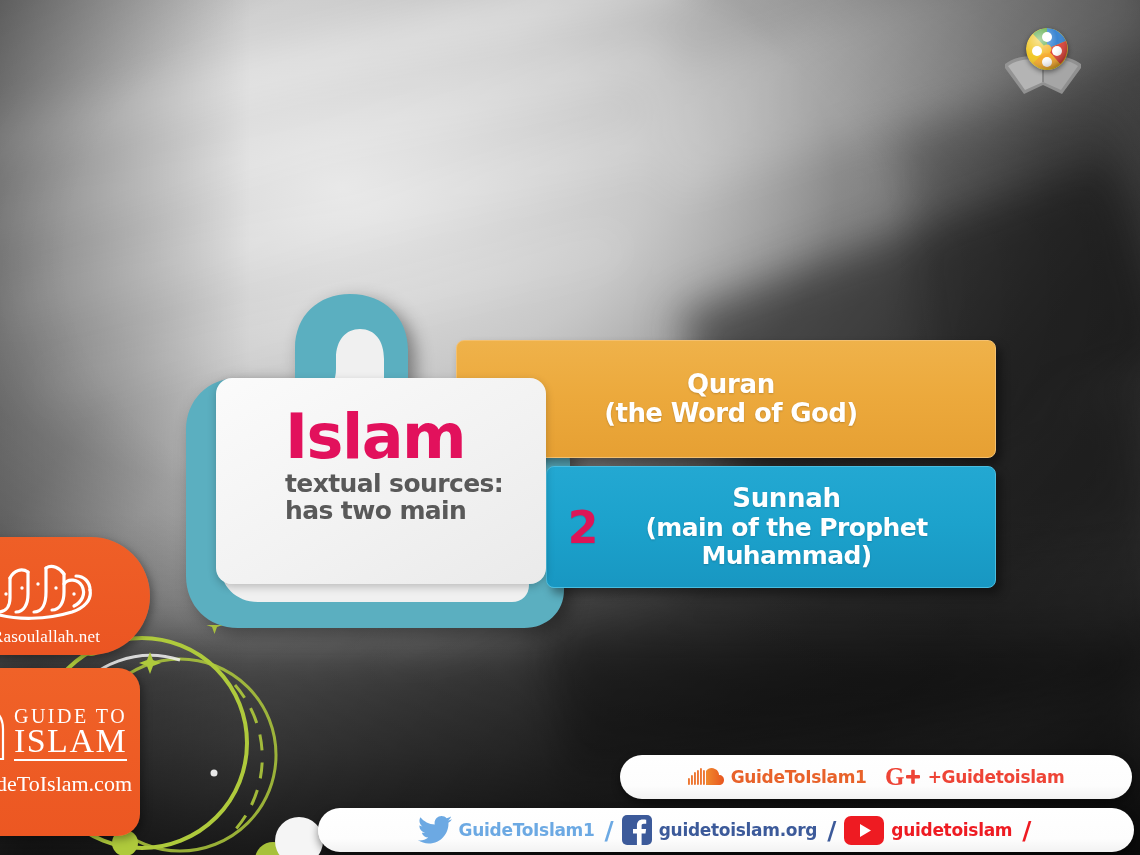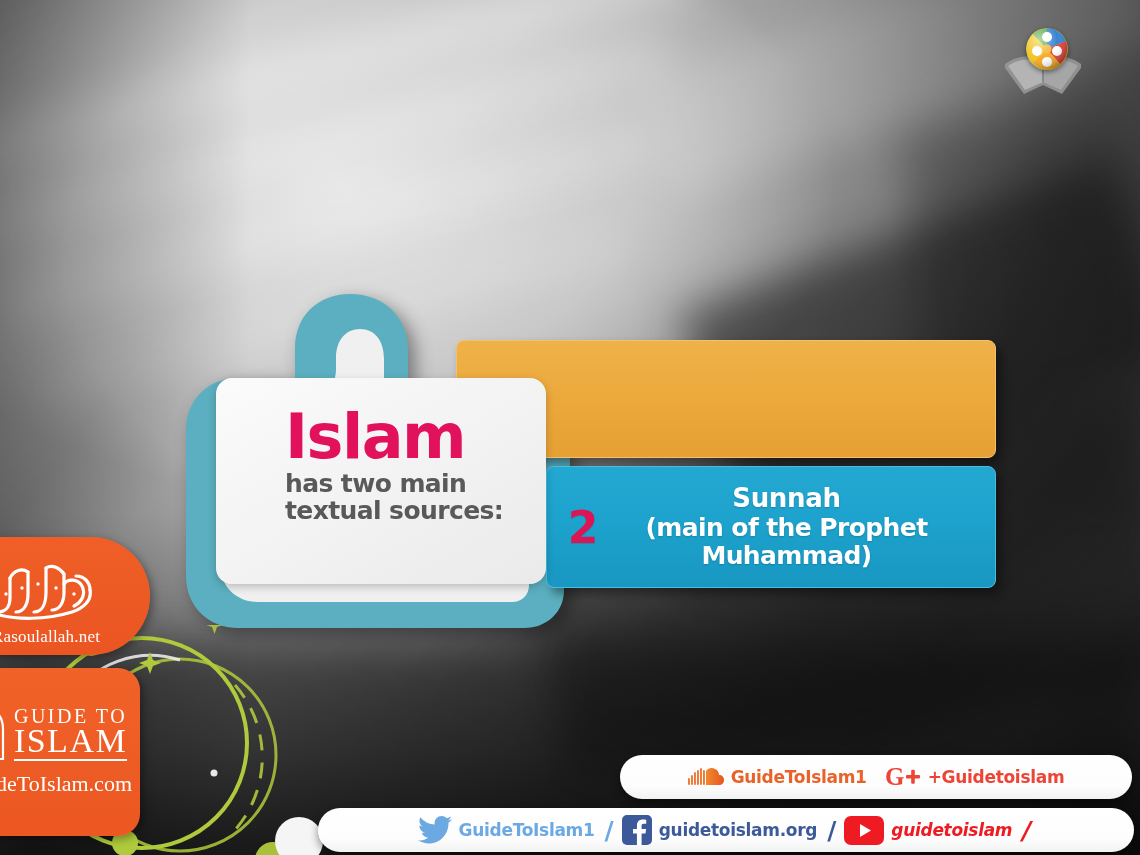--- a/index.html
+++ b/index.html
@@ -199,21 +199,21 @@
   }
   .social-top { left:620px; top:755px; width:512px; height:44px; gap:18px; }
   .social-bottom { left:318px; top:808px; width:816px; height:44px; gap:5px; }
   .s-item { display:flex; align-items:center; gap:7px; }
   .s-txt { font-weight:700; font-size:17px; font-family:"DejaVu Sans", sans-serif; letter-spacing:-0.3px; }
   .s-sep { font-size:25px; font-weight:700; font-family:"DejaVu Sans", sans-serif; margin:0 3px; }
   .sc-txt  { color:#E8622A; }
   .gp-txt  { color:#EE4436; }
   .tw-txt  { color:#6CA9E3; }
   .fb-txt  { color:#3C5A9A; }
-  .yt-txt  { color:#EE1B22;font-style:italic; }
+  .yt-txt  { color:#EE1B22; }
   .ig-txt  { color:#9340B3; }
 </style>
 </head>
 <body>
 
 <div id="stage">
 
   <div class="bg-base"></div>
   <div class="bg-blur-layer">
     <div class="bg-streak" style="left:-60px; top:40px; width:760px; height:46px; transform:rotate(-14deg);"></div>
@@ -324,27 +324,31 @@
                C60 223 76 207 98 207
                L140 207
                C160 207 176 191 176 171 Z" fill="#f0f0f0"></path>
     </svg>
   </div>
 
   <div class="islam-card"></div>
   <div class="islam-text">
     <div class="islam-title">Islam</div>
     <div class="islam-sub">
+      <div>textual sources:</div>
       <div>has two main</div>
-      <div>textual sources:</div>
     </div>
   </div>
 
   <div class="bar bar-orange">
     <div class="bar-num">1</div>
+    <div class="bar-body">
+      <div class="bar-line1">Quran</div>
+      <div class="bar-line2">(the Word of God)</div>
+    </div>
   </div>
 
   <div class="bar bar-blue">
     <div class="bar-num">2</div>
     <div class="bar-body">
       <div class="bar-line1">Sunnah</div>
       <div class="bar-line2">(main of the Prophet Muhammad)</div>
     </div>
   </div>
 

